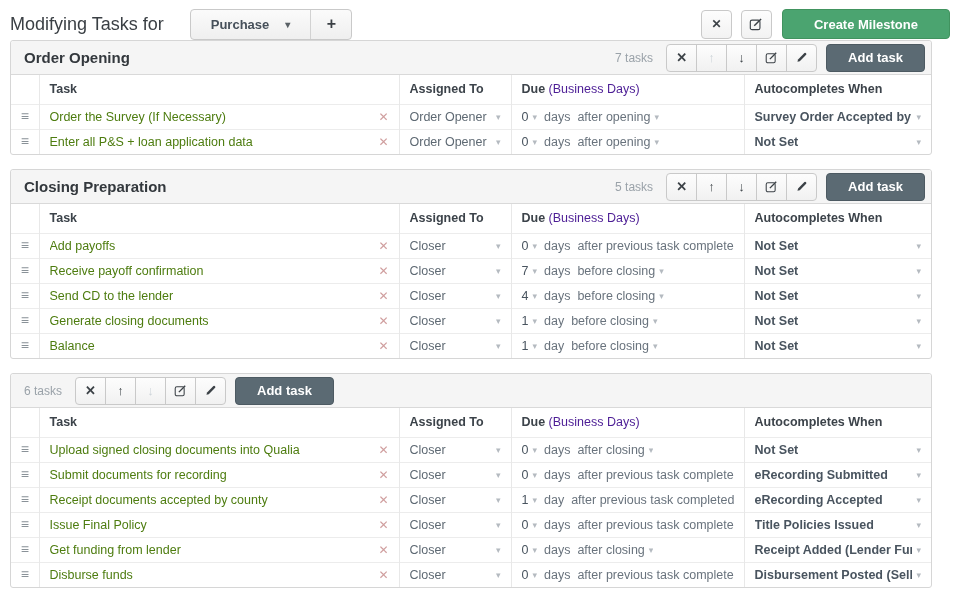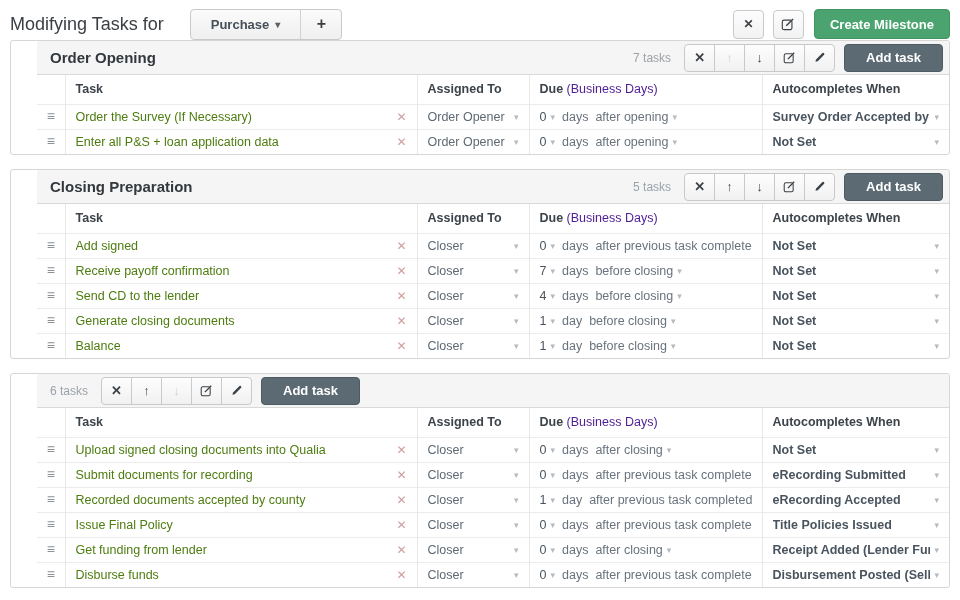--- a/index.html
+++ b/index.html
@@ -4,34 +4,34 @@
 <style>
   * { box-sizing: border-box; margin: 0; padding: 0; }
   html, body { width: 960px; height: 600px; background: #fff; overflow: hidden;
     font-family: "Liberation Sans", sans-serif; }
 
   
   .topbar { display: flex; align-items: center; margin: 8px 10px 0 10px; height: 32px; }
   .page-title { font-size: 18px; font-weight: normal; color: #3a3f44; margin-right: 26px; }
   .type-group { display: flex; align-items: stretch; height: 31px; border: 1px solid #c9c9c9;
     border-radius: 4px; overflow: hidden; background: linear-gradient(#fbfbfb, #efefef); }
-  .type-btn { display: flex; align-items: center; gap: 2px; padding: 0 20px;
+  .type-btn { display: flex; align-items: center; gap: 12px; padding: 0 20px;
     font-size: 13px; font-weight: bold; color: #46505a; border-right: 1px solid #d2d2d2; cursor: pointer; text-align: center; }
   .plus-btn { width: 40px; display: flex; align-items: center; justify-content: center;
     font-size: 16px; font-weight: bold; color: #3a3f44; cursor: pointer; }
   .spacer { flex: 1; }
   .icon-btn { width: 31px; height: 29px; display: flex; align-items: center; justify-content: center;
     background: linear-gradient(#fdfdfd, #f2f2f2); border: 1px solid #c9c9c9; border-radius: 4px;
     margin-left: 9px; color: #3c4247; font-size: 12px; font-weight: bold; cursor: pointer; }
-  .create-btn { margin-left: 10px; height: 30px; padding: 0 15px; background: #4ba470;
+  .create-btn { margin-left: 10px; height: 30px; padding: 0 31px; background: #4ba470;
     border: 1px solid #41935f; border-radius: 4px; color: #fff; font-size: 13px; font-weight: bold;
     font-family: "Liberation Sans", sans-serif; cursor: pointer; }
 
   
-  .section { margin: 0 10px 14px 10px; border: 1px solid #d6d6d6; border-radius: 3px; padding-left: 26px; }
+  .section { margin: 0 28px 14px 10px; border: 1px solid #d6d6d6; border-radius: 3px; }
   .section:first-of-type { margin-top: 22px; }
   .sec-head { display: flex; align-items: center; height: 34px; background: #f5f5f5;
     border-bottom: 1px solid #d9d9d9; padding: 0 6px 0 13px; border-radius: 3px 3px 0 0; }
   .sec-title { font-size: 15px; font-weight: bold; color: #33383d; flex: 1; }
   .task-count { font-size: 12px; color: #9aa2a9; margin-right: 13px; }
   .btn-group { display: flex; margin-right: 9px; }
   .btn-sm { width: 31px; height: 28px; display: flex; align-items: center; justify-content: center;
     background: linear-gradient(#fdfdfd, #f1f1f1); border: 1px solid #c9c9c9; margin-left: -1px;
     color: #3c4247; font-size: 13px; font-weight: bold; cursor: pointer; }
   .btn-group .btn-sm:first-child { border-radius: 4px 0 0 4px; margin-left: 0; }
@@ -264,21 +264,21 @@
         <th>Assigned To</th>
         <th><span>Due</span> <span class="hint">(Business Days)</span></th>
         <th>Autocompletes When</th>
       </tr>
     </thead>
     <tbody>
       <tr>
         <td class="handle-cell"><span class="drag">≡</span></td>
         <td>
             <div class="cellflex">
-              <span class="task-name">Add signed</span>
+              <span class="task-name">Add payoffs</span>
               <span class="del-x">✕</span>
             </div>
           </td>
         <td>
             <div class="cellflex dd">
               <span class="val">Closer</span>
               <span class="caret">▾</span>
             </div>
           </td>
         <td>
@@ -553,21 +553,21 @@
             <div class="cellflex dd">
               <span class="auto-val">eRecording Submitted</span>
               <span class="caret">▾</span>
             </div>
           </td>
       </tr>
       <tr>
         <td class="handle-cell"><span class="drag">≡</span></td>
         <td>
             <div class="cellflex">
-              <span class="task-name">Recorded documents accepted by county</span>
+              <span class="task-name">Receipt documents accepted by county</span>
               <span class="del-x">✕</span>
             </div>
           </td>
         <td>
             <div class="cellflex dd">
               <span class="val">Closer</span>
               <span class="caret">▾</span>
             </div>
           </td>
         <td>

